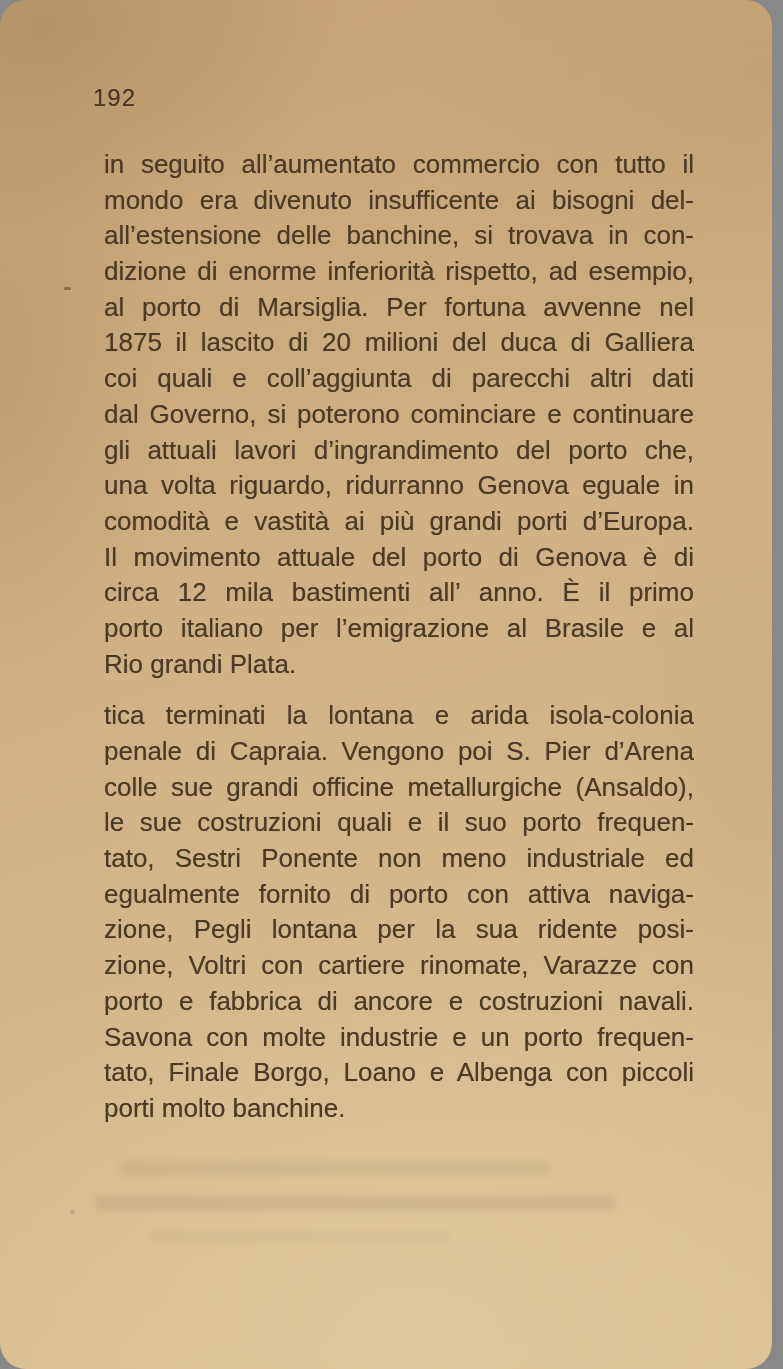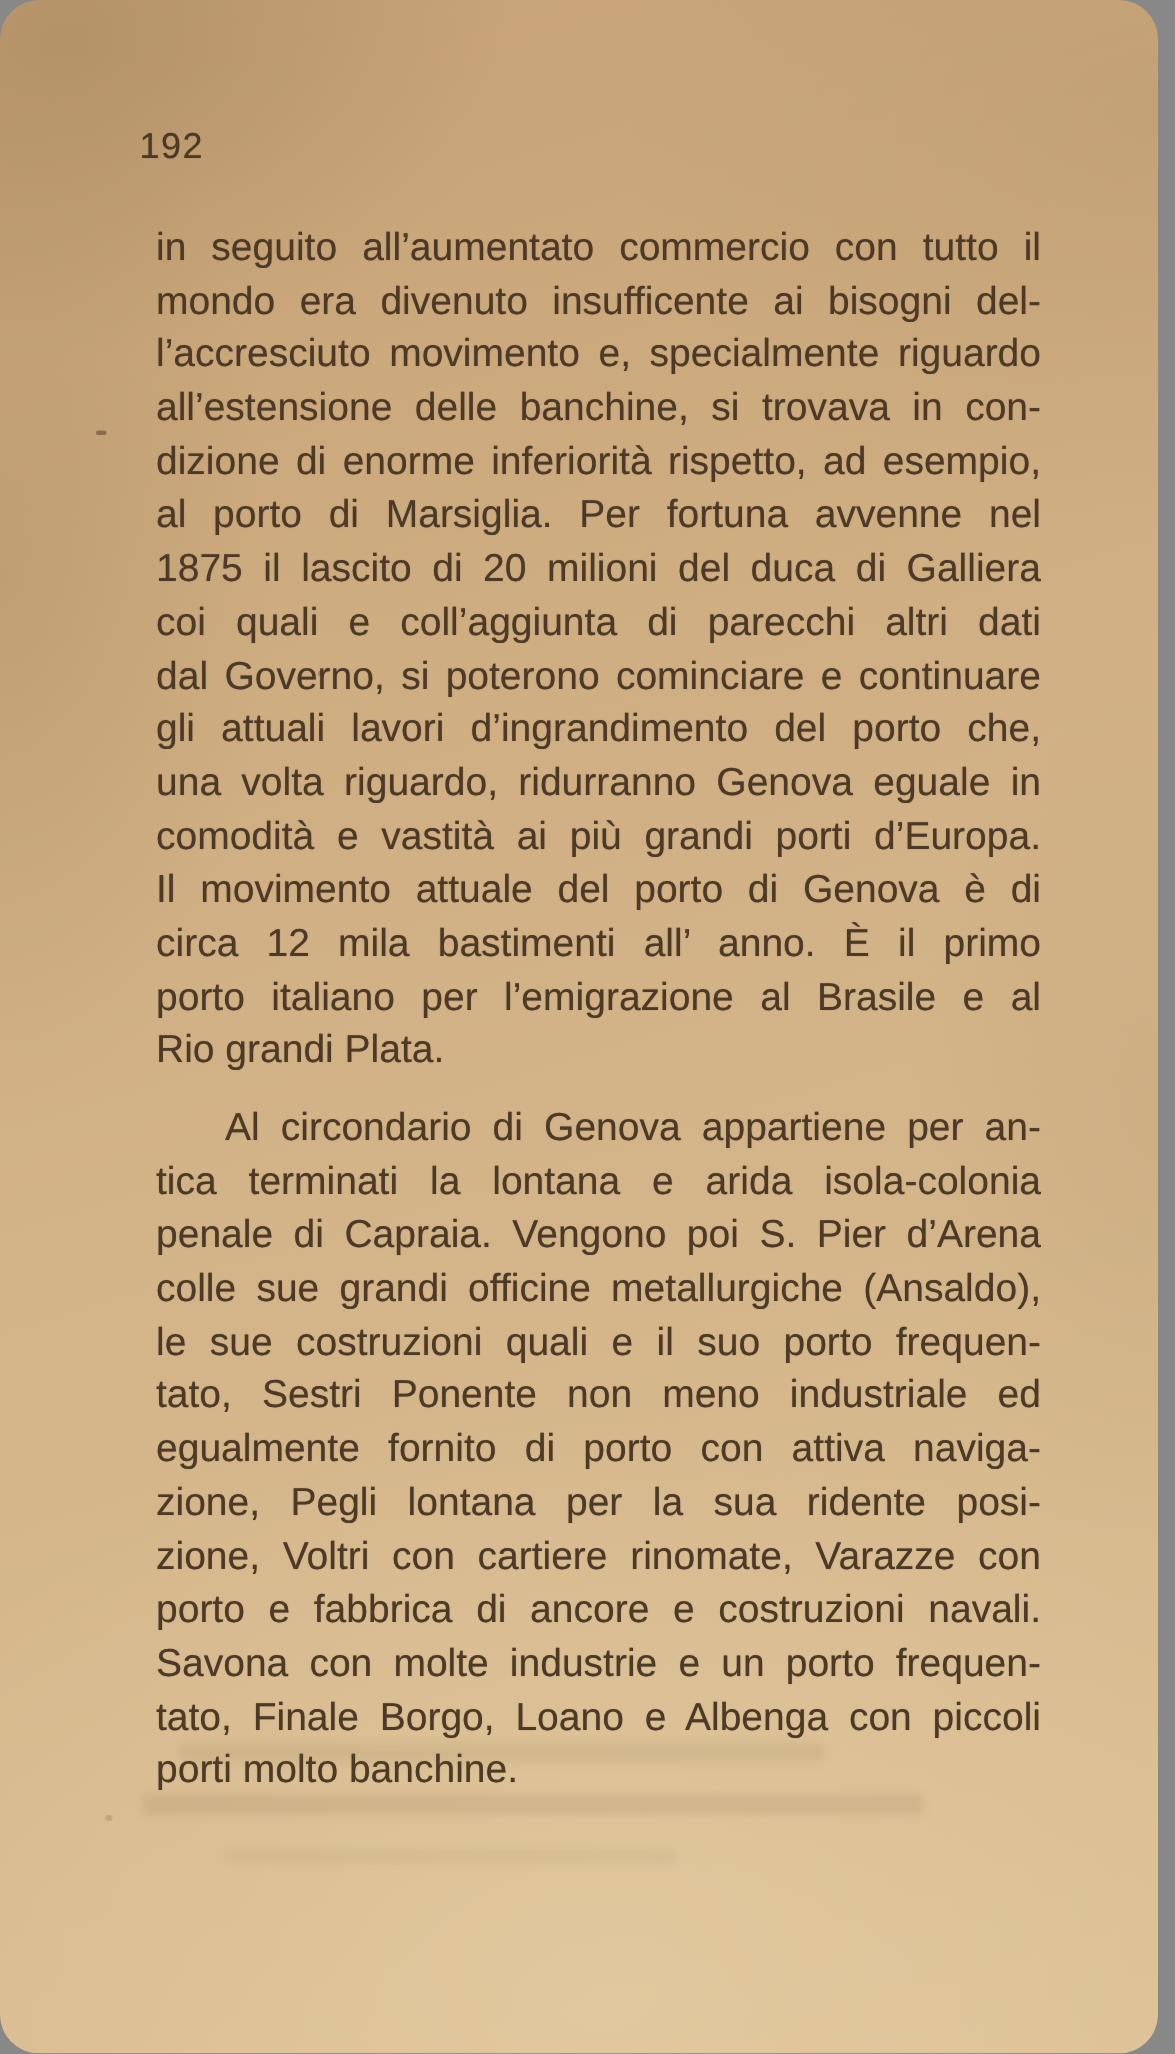--- a/index.html
+++ b/index.html
@@ -88,37 +88,35 @@
   <div class="page-number">192</div>
 
   <span class="margin-mark"></span>
   <span class="speck s1"></span>
   <span class="speck s2"></span>
 
   <div class="text-block">
       <div class="paragraph">
         <div class="line">in seguito all’aumentato commercio con tutto il</div>
         <div class="line">mondo era divenuto insufficente ai bisogni del-</div>
-        <div class="line">l’accresciuto movimento e, specialmente riguardo</div>
         <div class="line">all’estensione delle banchine, si trovava in con-</div>
         <div class="line">dizione di enorme inferiorità rispetto, ad esempio,</div>
         <div class="line">al porto di Marsiglia. Per fortuna avvenne nel</div>
         <div class="line">1875 il lascito di 20 milioni del duca di Galliera</div>
         <div class="line">coi quali e coll’aggiunta di parecchi altri dati</div>
         <div class="line">dal Governo, si poterono cominciare e continuare</div>
         <div class="line">gli attuali lavori d’ingrandimento del porto che,</div>
         <div class="line">una volta riguardo, ridurranno Genova eguale in</div>
         <div class="line">comodità e vastità ai più grandi porti d’Europa.</div>
         <div class="line">Il movimento attuale del porto di Genova è di</div>
         <div class="line">circa 12 mila bastimenti all’ anno. È il primo</div>
         <div class="line">porto italiano per l’emigrazione al Brasile e al</div>
         <div class="line para-end">Rio grandi Plata.</div>
       </div>
       <div class="paragraph">
-        <div class="line indented">Al circondario di Genova appartiene per an-</div>
         <div class="line">tica terminati la lontana e arida isola-colonia</div>
         <div class="line">penale di Capraia. Vengono poi S. Pier d’Arena</div>
         <div class="line">colle sue grandi officine metallurgiche (Ansaldo),</div>
         <div class="line">le sue costruzioni quali e il suo porto frequen-</div>
         <div class="line">tato, Sestri Ponente non meno industriale ed</div>
         <div class="line">egualmente fornito di porto con attiva naviga-</div>
         <div class="line">zione, Pegli lontana per la sua ridente posi-</div>
         <div class="line">zione, Voltri con cartiere rinomate, Varazze con</div>
         <div class="line">porto e fabbrica di ancore e costruzioni navali.</div>
         <div class="line">Savona con molte industrie e un porto frequen-</div>

